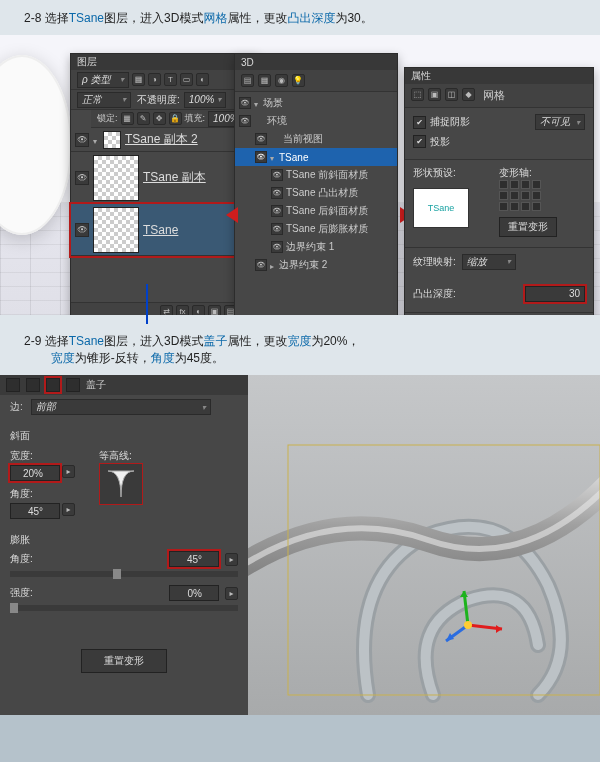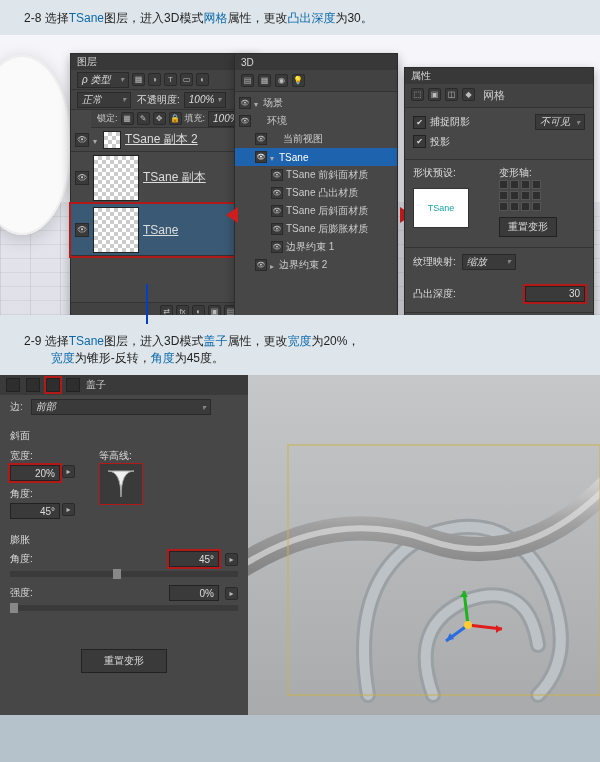--- a/index.html
+++ b/index.html
@@ -64,21 +64,21 @@
   
   
   .stage2-area { position: relative; }
   .stage2-left { width: 248px; height: 340px; background: #474747; float: left; }
   .cap-top { height: 20px; display: flex; align-items: center; padding: 0 6px; gap: 6px; background: #3a3a3a; font-size: 10px; }
   .cap-top .micon { width: 14px; height: 14px; background: #2e2e2e; border: 1px solid #222; }
   .cap-top .micon.hl { outline: 2px solid #b21a1a; }
   .side-row { display: flex; align-items: center; gap: 8px; padding: 4px 10px; font-size: 10px; }
   .bevel-area { padding: 10px 10px 4px; }
   .lbl { font-size: 10px; color: #ddd; }
-  .val-box { width: 50px; height: 16px; background: #3a3a3a; border: 1px solid #222; display: flex; align-items: center; justify-content: flex-end; padding: 0 4px; font-size: 10px; color: #ddd; }
+  .val-box { width: 50px; height: 16px; background: #3a3a3a; border: 1px solid #222; display: flex; align-items: center; justify-content: flex-end; padding: 0 16px; font-size: 10px; color: #ddd; }
   .val-box.hl { outline: 2px solid #b21a1a; }
   .contour-thumb { width: 44px; height: 42px; background: #3a3a3a; border: 1px solid #b21a1a; display: flex; align-items: center; justify-content: center; }
   .contour-thumb svg { width: 34px; height: 34px; }
   .stage2-footer { padding: 30px 0; display: flex; justify-content: center; }
   
   
   .viewport2 { margin-left: 248px; height: 340px; background: linear-gradient(#c5c7c9, #a8aaab); position: relative; overflow: hidden; }
   .viewport2 svg { position: absolute; inset: 0; }
 </style>
 </head>

